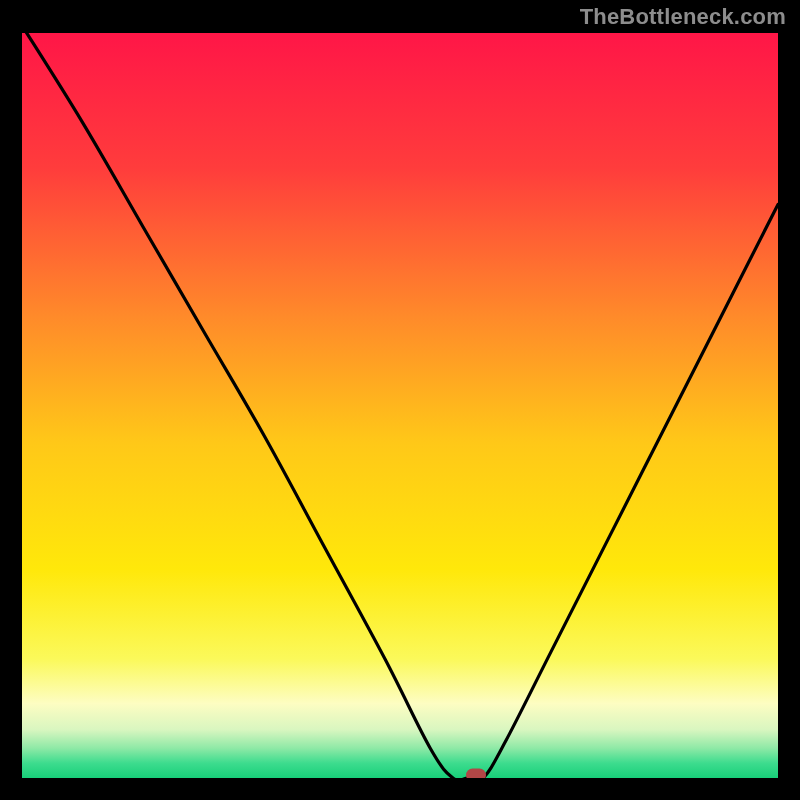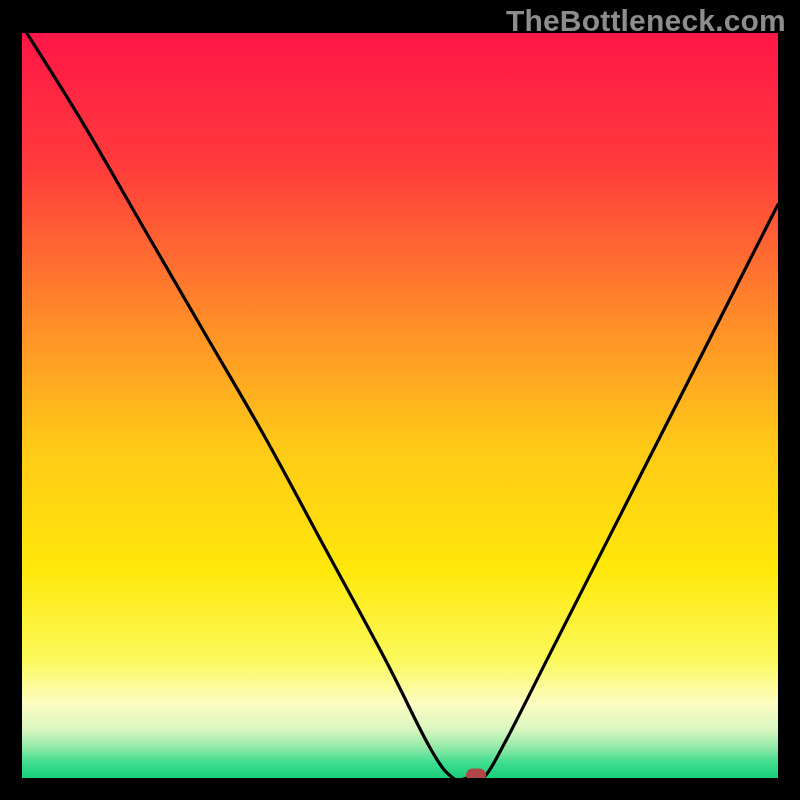--- a/index.html
+++ b/index.html
@@ -13,21 +13,21 @@
     position: relative;
     width: 800px;
     height: 800px;
     background: #000;
   }
   .watermark {
     position: absolute;
     top: 4px;
     right: 14px;
     font-family: Arial, Helvetica, sans-serif;
-    font-size: 30px;
+    font-size: 22px;
     font-weight: 600;
     color: #8d8d8d;
     letter-spacing: 0.2px;
     z-index: 5;
   }
   .plot-area {
     position: absolute;
     left: 22px;
     top: 33px;
     width: 756px;

